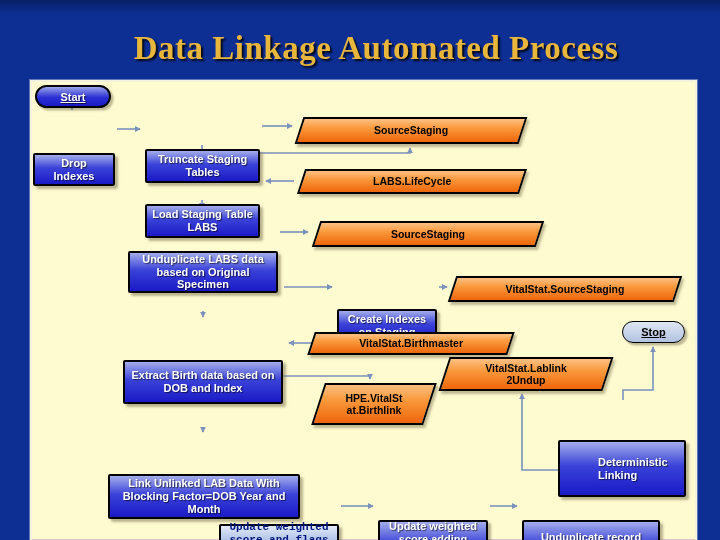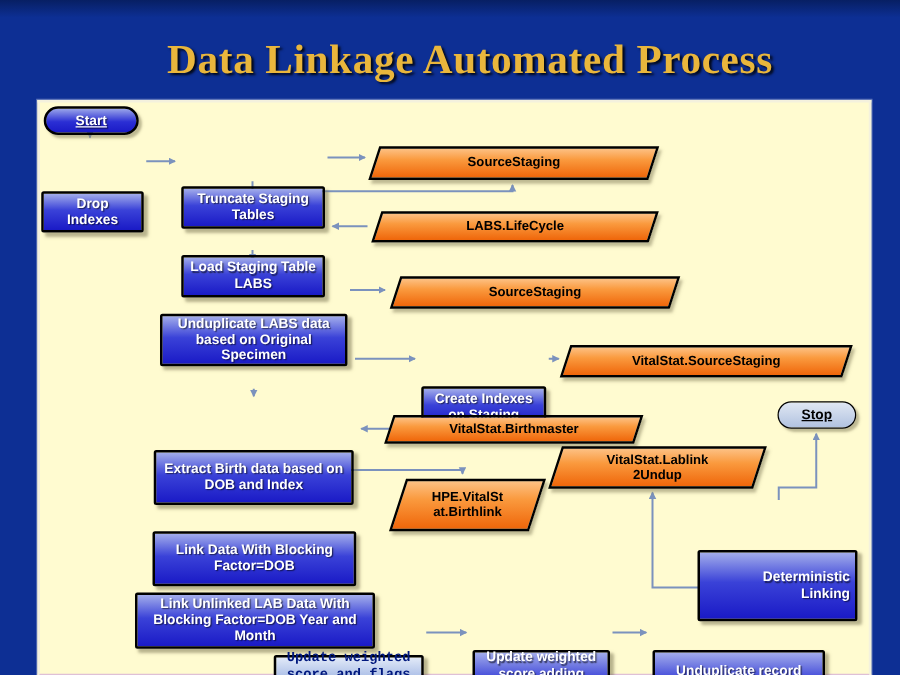--- a/index.html
+++ b/index.html
@@ -81,21 +81,21 @@
   .n-dataconv{left:125px;top:264px;width:157px;height:45px;}
   .n-createidx{left:337px;top:269px;width:100px;height:33px;}
   .n-extract{left:123px;top:320px;width:160px;height:44px;}
   .n-linkdata{left:122px;top:385px;width:163px;height:44px;}
   .n-linkunlinked{left:108px;top:434px;width:192px;height:45px;}
   .n-updateflag{left:103px;top:488px;width:82px;height:37px;}
   .n-jaro{left:219px;top:484px;width:120px;height:46px;}
   .n-bonus{left:378px;top:480px;width:110px;height:52px;}
   .n-unduprec{left:522px;top:480px;width:138px;height:53px;align-items:flex-end;}
   .n-determ{left:558px;top:400px;width:128px;height:57px;justify-content:flex-start;
-            text-align:right;padding-left:38px;}
+            text-align:left;padding-left:38px;}
   .n-stop{left:622px;top:321px;width:63px;height:22px;}
 
   .p-src1{left:299px;top:117px;width:224px;height:27px;}
   .p-lifecycle{left:301px;top:169px;width:222px;height:25px;}
   .p-src2{left:316px;top:221px;width:224px;height:26px;}
   .p-vssrc{left:452px;top:276px;width:226px;height:26px;}
   .p-birthmaster{left:311px;top:332px;width:200px;height:23px;}
   .p-lablink{left:444px;top:357px;width:164px;height:34px;}
   .p-hpe{left:318px;top:383px;width:112px;height:42px;}
 </style>
@@ -158,23 +158,20 @@
   </div>
   <div class="node proc n-unduplabs">
     <span>Unduplicate LABS data based on Original Specimen</span>
   </div>
   <div class="node proc n-createidx">
     <span>Create Indexes on Staging</span>
   </div>
   <div class="node proc n-extract">
     <span>Extract Birth data based on DOB and Index</span>
   </div>
-  <div class="node proc n-linkdata">
-    <span>Link Data With Blocking Factor=DOB</span>
-  </div>
   <div class="node proc n-linkunlinked">
     <span>Link Unlinked LAB Data With Blocking Factor=DOB Year and Month</span>
   </div>
   <div class="node proc light n-jaro">
     <span>Update weighted score and flags using Jaro-Winkler</span>
   </div>
   <div class="node proc n-bonus">
     <span>Update weighted score adding bonus for combinations</span>
   </div>
   <div class="node proc n-unduprec">

